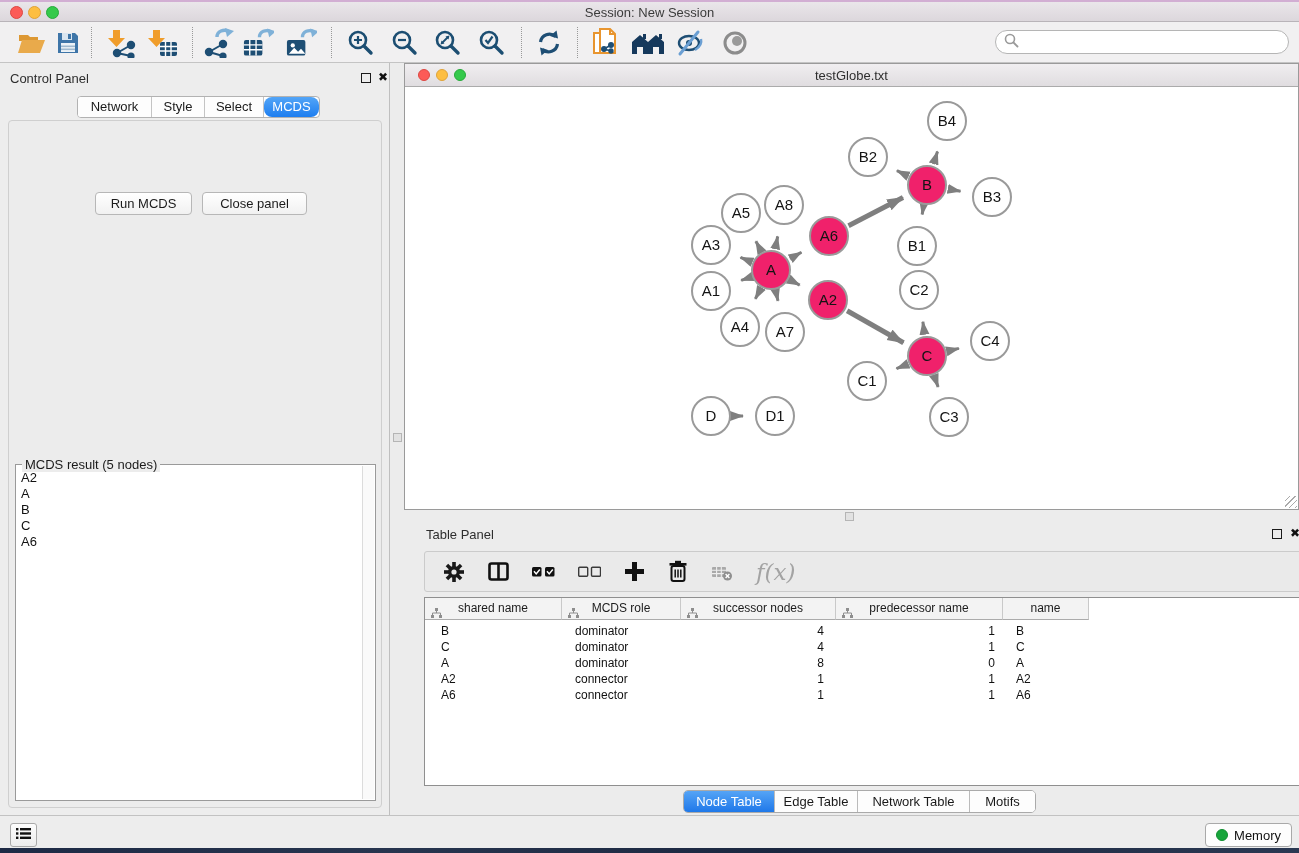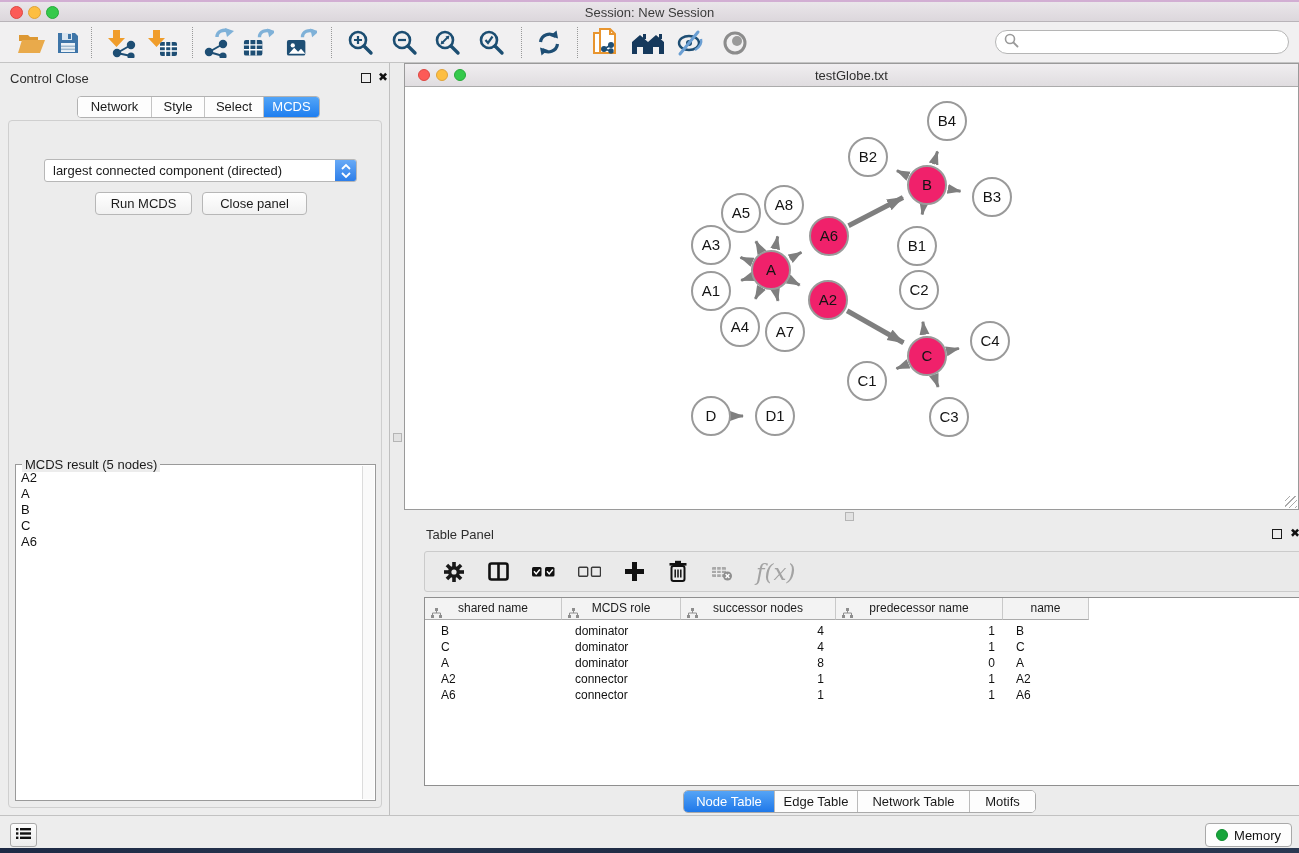--- a/index.html
+++ b/index.html
@@ -35,21 +35,21 @@
   #control-panel { position:absolute; left:0; top:63px; width:390px; height:752px;
     background:#ededed; border-right:1px solid #bfbfbf; }
   .panel-title { font-size:13px; color:#2e2e2e; }
   .float-box { width:10px; height:10px; border:1.5px solid #1a1a1a; display:inline-block; }
   .close-x { font-size:12px; color:#111; line-height:10px; }
   #cp-tabs { position:absolute; left:77px; top:33px; height:22px; display:flex;
     border:1px solid #b2b2b2; border-radius:4px; overflow:hidden; background:#fff; }
   .cp-tab { font-size:13px; color:#1a1a1a; text-align:center; line-height:20px;
     border-right:1px solid #c4c4c4; background:#fdfdfd; }
   .cp-tab:last-child { border-right:none; }
-  .cp-tab.active { background:linear-gradient(#53a5f7,#1e7ef0); color:#fff; border-radius:0; }
+  .cp-tab.active { background:linear-gradient(#53a5f7,#1e7ef0); color:#fff; border-radius:8px; }
   #cp-content { position:absolute; left:8px; top:57px; width:374px; height:688px;
     border:1px solid #cfcfcf; border-radius:4px; background:#ececec; }
   #opt-label { position:absolute; left:0; right:0; top:20px; text-align:center;
     font-size:13px; color:#1b1b1b; }
   #criterion-select { position:absolute; left:35px; top:94px; width:313px; height:23px;
     background:#fff; border:1px solid #b7b7b7; border-radius:3px; font-size:13px;
     color:#1b1b1b; line-height:21px; padding-left:8px; }
   #criterion-stepper { position:absolute; right:0px; top:0px; width:21px; height:21px;
     background:linear-gradient(#68aaf6,#2d7ee9); border-radius:0 2px 2px 0;
     display:flex; align-items:center; justify-content:center; }
@@ -279,41 +279,32 @@
         <svg width="15" height="15" viewBox="0 0 15 15">
             <circle cx="6" cy="6" r="4.5" fill="none" stroke="#9a9a9a" stroke-width="1.6"></circle>
             <line x1="9.5" y1="9.5" x2="13.5" y2="13.5" stroke="#9a9a9a" stroke-width="1.8" stroke-linecap="round"></line>
           </svg>
       </span>
       <input type="text" placeholder="" style="">
     </div>
   </div>
 
   <div id="control-panel">
-    <div class="abs panel-title" style="left:10px; top:8px">Control Close</div>
+    <div class="abs panel-title" style="left:10px; top:8px">Control Panel</div>
     <span class="abs float-box" style="left:361px; top:10px"></span>
     <span class="abs close-x" style="left:378px; top:9px">✖</span>
 
     <div id="cp-tabs">
       <div class="cp-tab" style="width:74px">Network</div>
       <div class="cp-tab" style="width:53px">Style</div>
       <div class="cp-tab" style="width:59px">Select</div>
       <div class="cp-tab active" style="width:55px">MCDS</div>
     </div>
 
     <div id="cp-content">
-      <div id="criterion-select" style="top:38px">
-        <span>largest connected component (directed)</span>
-        <span id="criterion-stepper">
-          <svg width="12" height="16" viewBox="0 0 12 16">
-              <path d="M2 6l4-4 4 4" fill="none" stroke="#fff" stroke-width="1.8"></path>
-              <path d="M2 10l4 4 4-4" fill="none" stroke="#fff" stroke-width="1.8"></path>
-            </svg>
-        </span>
-      </div>
       <div class="cp-btn" style="left:86px; top:71px; width:97px">Run MCDS</div>
       <div class="cp-btn" style="left:193px; top:71px; width:105px">Close panel</div>
 
       <div id="mcds-result">
         <span class="legend">MCDS result (5 nodes)</span>
         <div id="mcds-list">
           <div class="item">A2</div>
           <div class="item">A</div>
           <div class="item">B</div>
           <div class="item">C</div>

